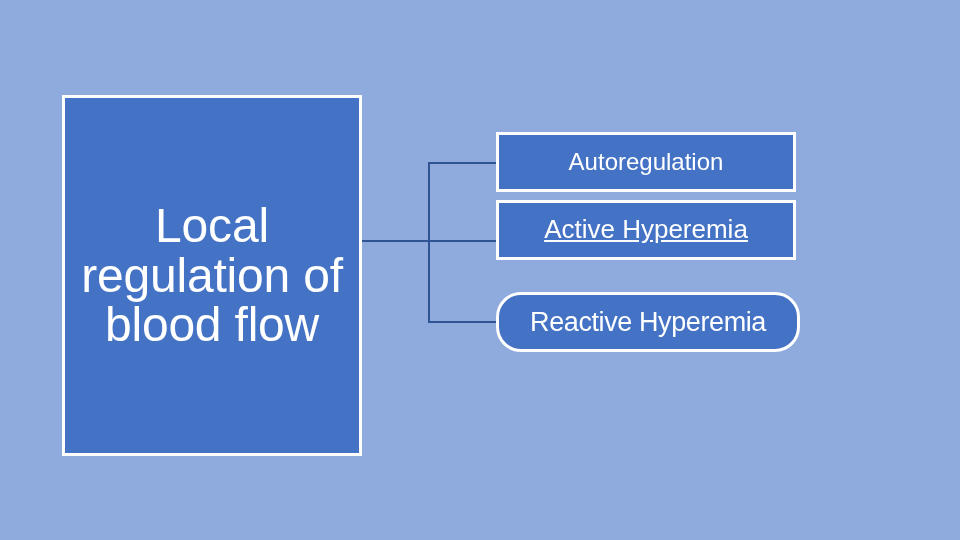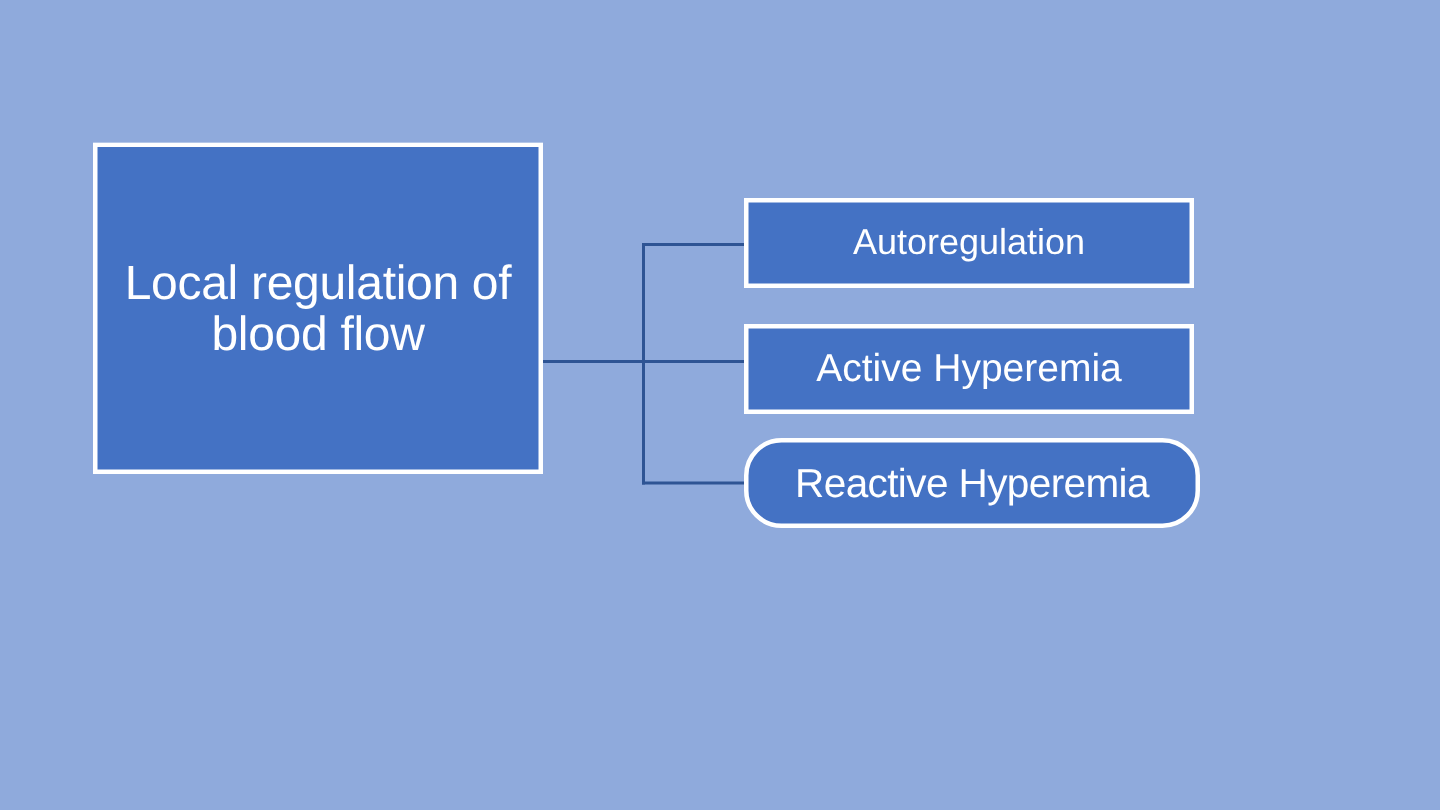--- a/index.html
+++ b/index.html
@@ -34,40 +34,40 @@
     text-align: center;
     line-height: 1.04;
     z-index: 3;
   }
 
   
   #root-node {
     left: 62px;
     top: 95px;
     width: 300px;
-    height: 221px;
-    font-size: 32px;
+    height: 361px;
+    font-size: 48px;
     letter-spacing: -0.2px;
     padding: 0 4px;
     justify-content: flex-end;
   }
   #root-node .node-label {
     display: block;
     width: 100%;
   }
 
   
   .child-node {
     left: 496px;
     width: 300px;
     height: 60px;
     padding: 0 2px;
   }
   #child-node-0 { top: 132px; font-size: 24px; }
-  #child-node-1 { top: 216px; font-size: 26px; }
+  #child-node-1 { top: 200px; font-size: 26px; text-decoration: underline; }
   #child-node-2 { top: 292px; width: 304px; font-size: 27px; letter-spacing: -0.4px; border-radius: 25px; }
 
   
   .connector {
     position: absolute;
     background: #2E5494;
     z-index: 1;
   }
   
   #connector-stem {

